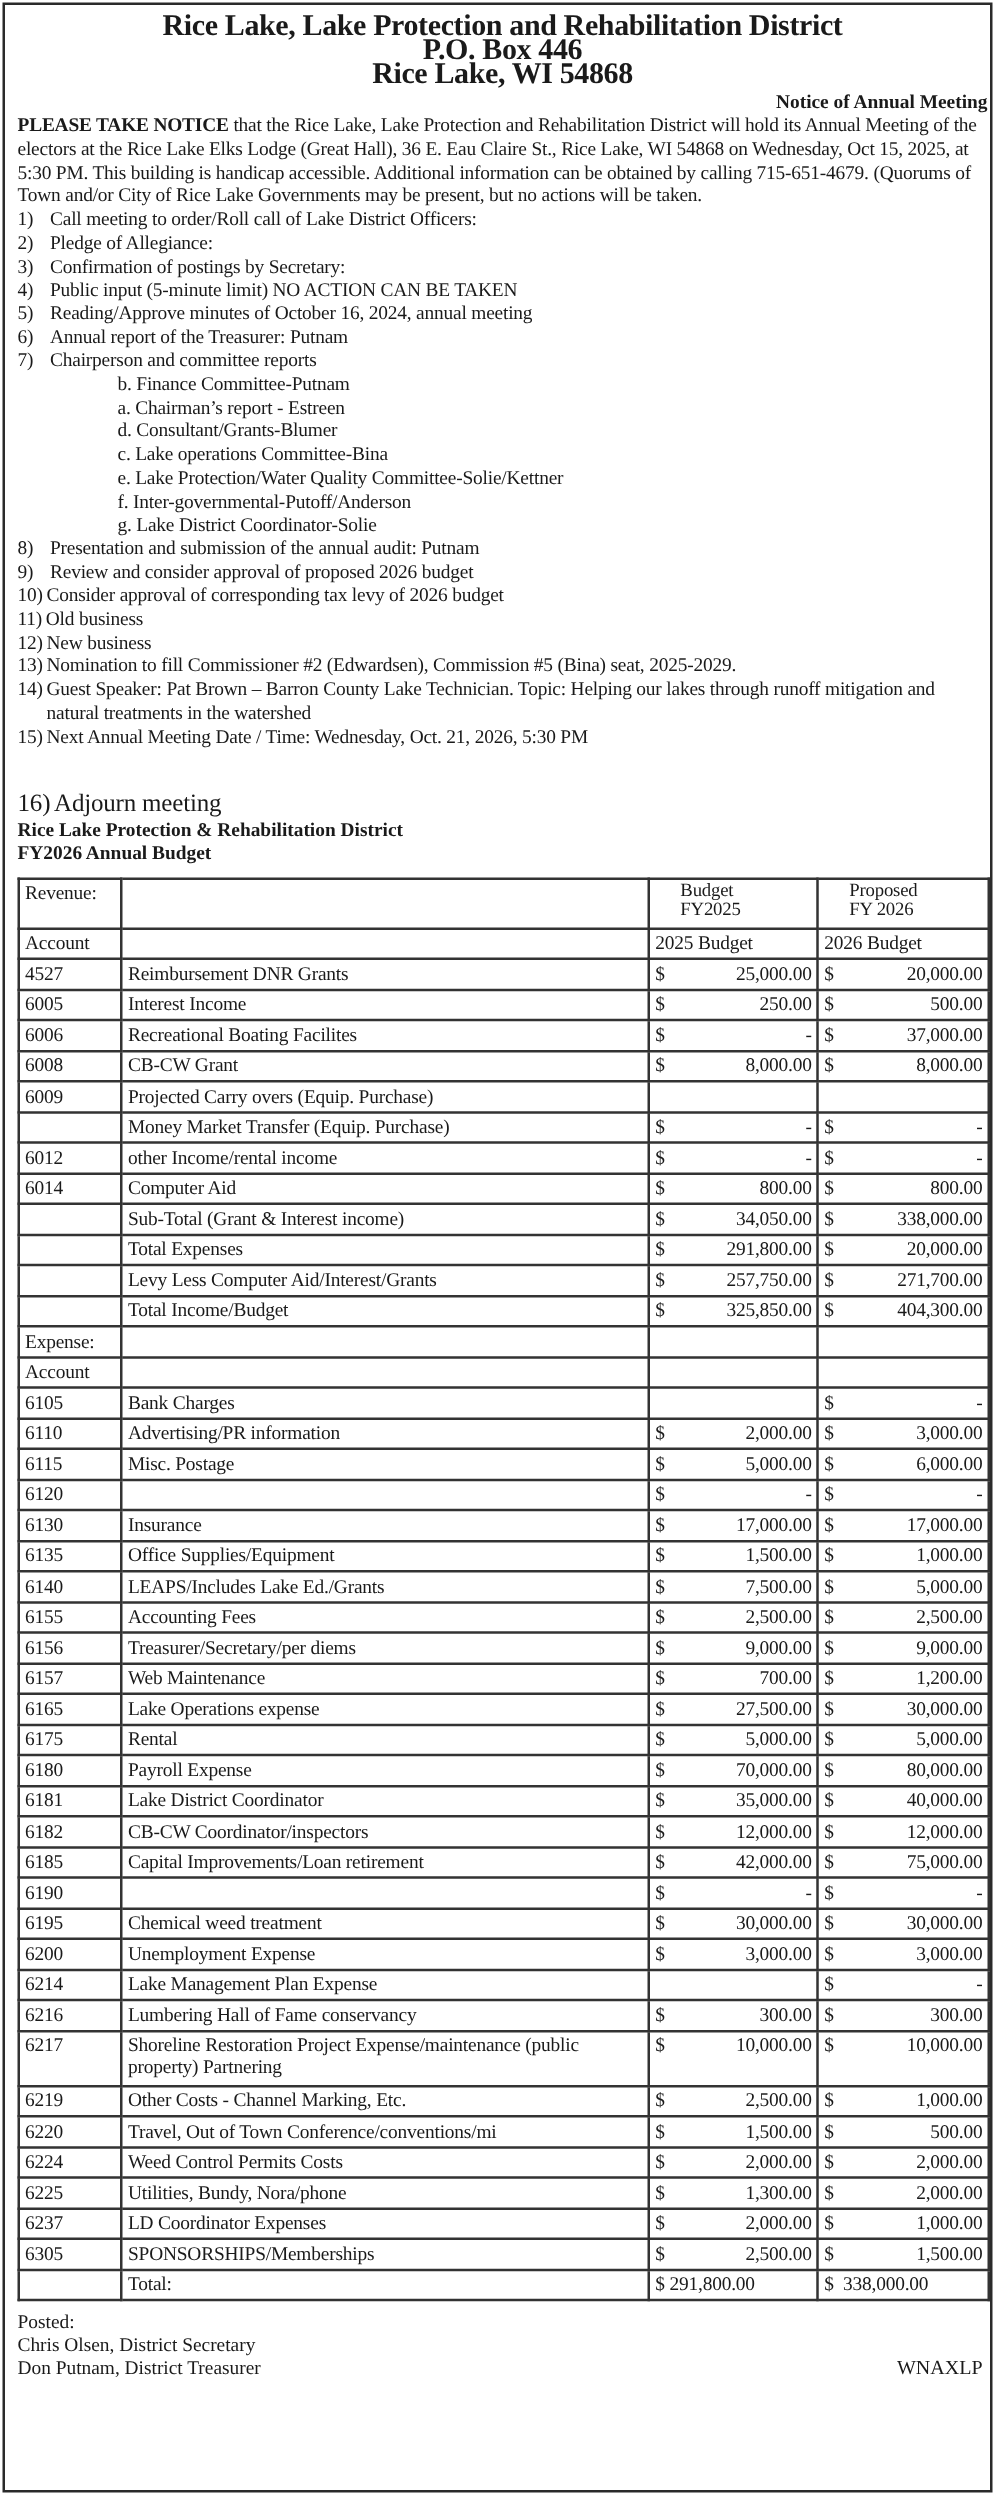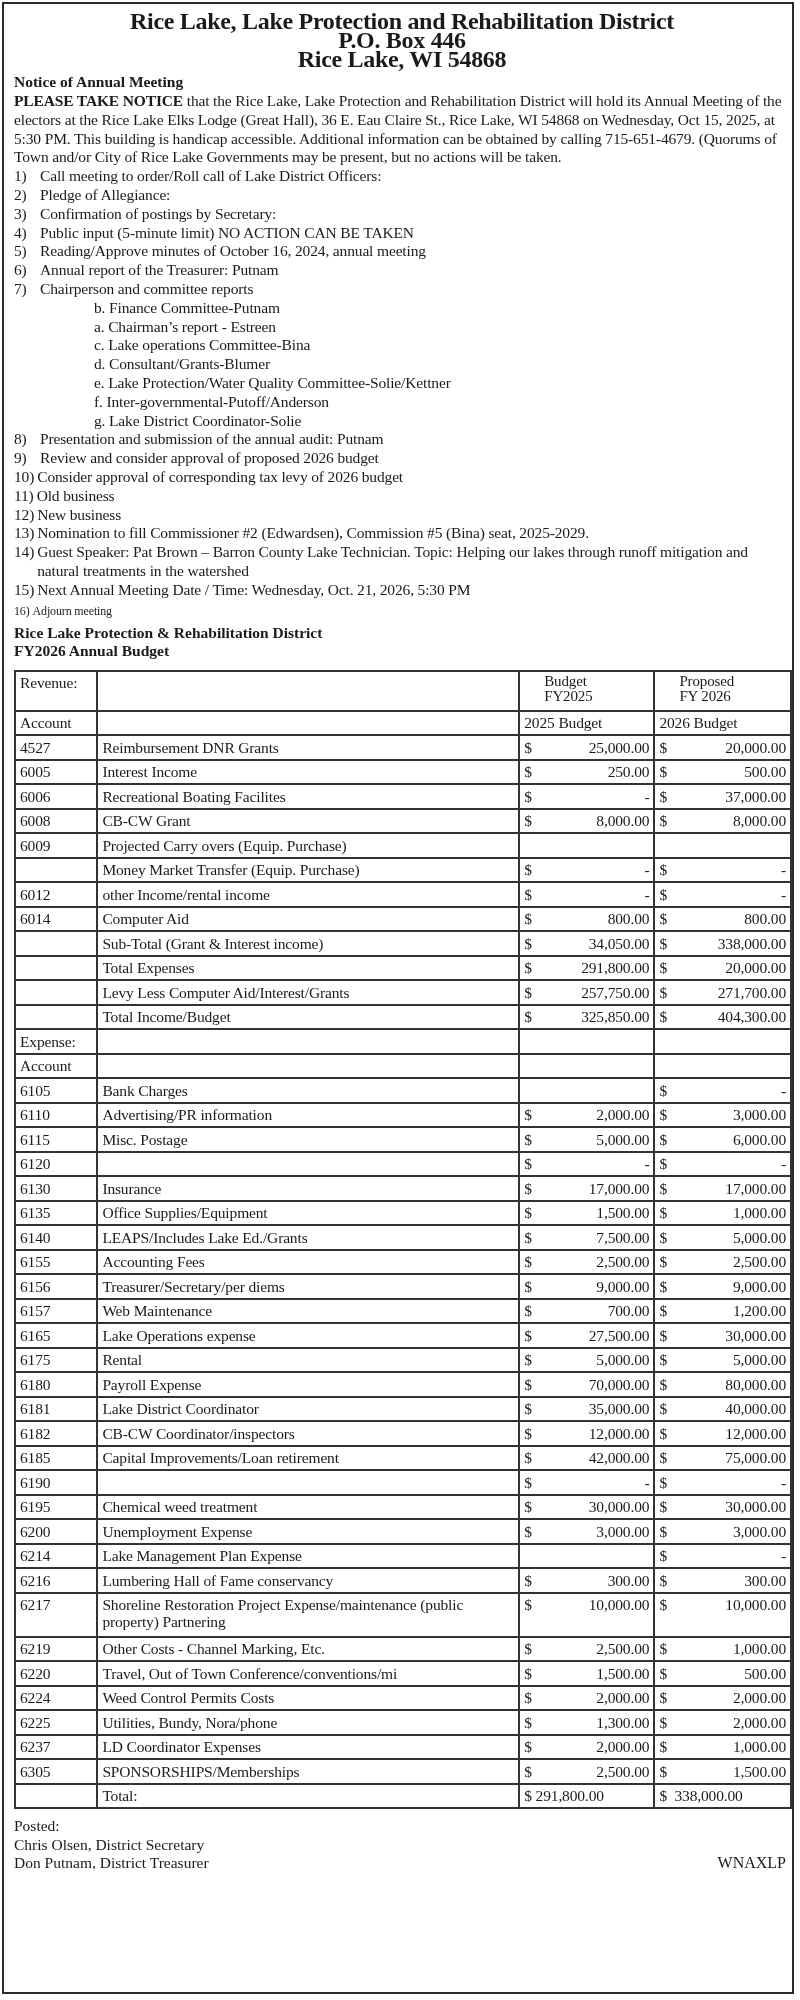--- a/index.html
+++ b/index.html
@@ -1,28 +1,28 @@
 <!DOCTYPE html>
 <html><head>
 <meta charset="utf-8">
 <style>
   html, body { margin: 0; padding: 0; background: #ffffff; }
   body { width: 800px; height: 2000px; overflow: hidden; font-family: "Liberation Serif", "DejaVu Serif", serif; color: #1a1a1a; }
   .frame { position: absolute; left: 2px; top: 2px; width: 792px; height: 1992px; border: 2px solid #2a2a2a; box-sizing: border-box; }
   .inner { position: absolute; left: 10px; top: 8px; width: 776px; }
   .hdr { text-align: center; font-weight: bold; font-size: 24px; line-height: 19px; letter-spacing: -0.3px; }
-  .notice-title { text-align: left; font-weight: bold; font-size: 15.5px; line-height: 18px; margin-top: 4px; }
+  .notice-title { text-align: right; font-weight: bold; font-size: 15.5px; line-height: 18px; margin-top: 4px; }
   .para { font-size: 15.5px; line-height: 18.8px; margin-top: 1px; letter-spacing: -0.15px; }
   .para b { font-weight: bold; }
   .agenda { font-size: 15.5px; line-height: 18.8px; letter-spacing: -0.15px; }
   .ag { display: flex; }
   .ag .num { width: 26px; flex: none; }
   .ag.wide .num { width: auto; margin-right: 3px; }
   .sub { padding-left: 80px; }
-  .ag.big { font-size: 12px; line-height: 22px; }
+  .ag.big { font-size: 20px; line-height: 22px; margin-top: 32px; }
   .budget-title { font-weight: bold; font-size: 15.5px; line-height: 18.5px; margin-top: 2px; }
   table { border-collapse: collapse; width: 778px; margin-top: 9px; margin-left: 0px; font-size: 15.5px; }
   td { border: 2px solid #333; padding: 0 4px; height: 22.5px; vertical-align: middle; line-height: 17px; letter-spacing: -0.15px; }
   td.acct { width: 74px; }
   td.desc { width: 435px; }
   td.money { width: 110px; padding: 0 4px; }
   .m { display: flex; justify-content: space-between; }
   tr.hrow td { height: 36px; vertical-align: top; padding-top: 2px; margin-top: 40px; }
   tr.hrow td.colh { line-height: 15px; font-size: 15px; padding-left: 24px; }
   tr.tall td { height: 40px; vertical-align: top; padding-top: 2px; }
@@ -66,22 +66,22 @@
         <div class="ag">
           <span class="num">6)</span>
           <span>Annual report of the Treasurer: Putnam</span>
         </div>
         <div class="ag">
           <span class="num">7)</span>
           <span>Chairperson and committee reports</span>
         </div>
         <div class="sub">b. Finance Committee-Putnam</div>
         <div class="sub">a. Chairman’s report - Estreen</div>
+        <div class="sub">d. Consultant/Grants-Blumer</div>
         <div class="sub">c. Lake operations Committee-Bina</div>
-        <div class="sub">d. Consultant/Grants-Blumer</div>
         <div class="sub">e. Lake Protection/Water Quality Committee-Solie/Kettner</div>
         <div class="sub">f. Inter-governmental-Putoff/Anderson</div>
         <div class="sub">g. Lake District Coordinator-Solie</div>
         <div class="ag">
           <span class="num">8)</span>
           <span>Presentation and submission of the annual audit: Putnam</span>
         </div>
         <div class="ag">
           <span class="num">9)</span>
           <span>Review and consider approval of proposed 2026 budget</span>

